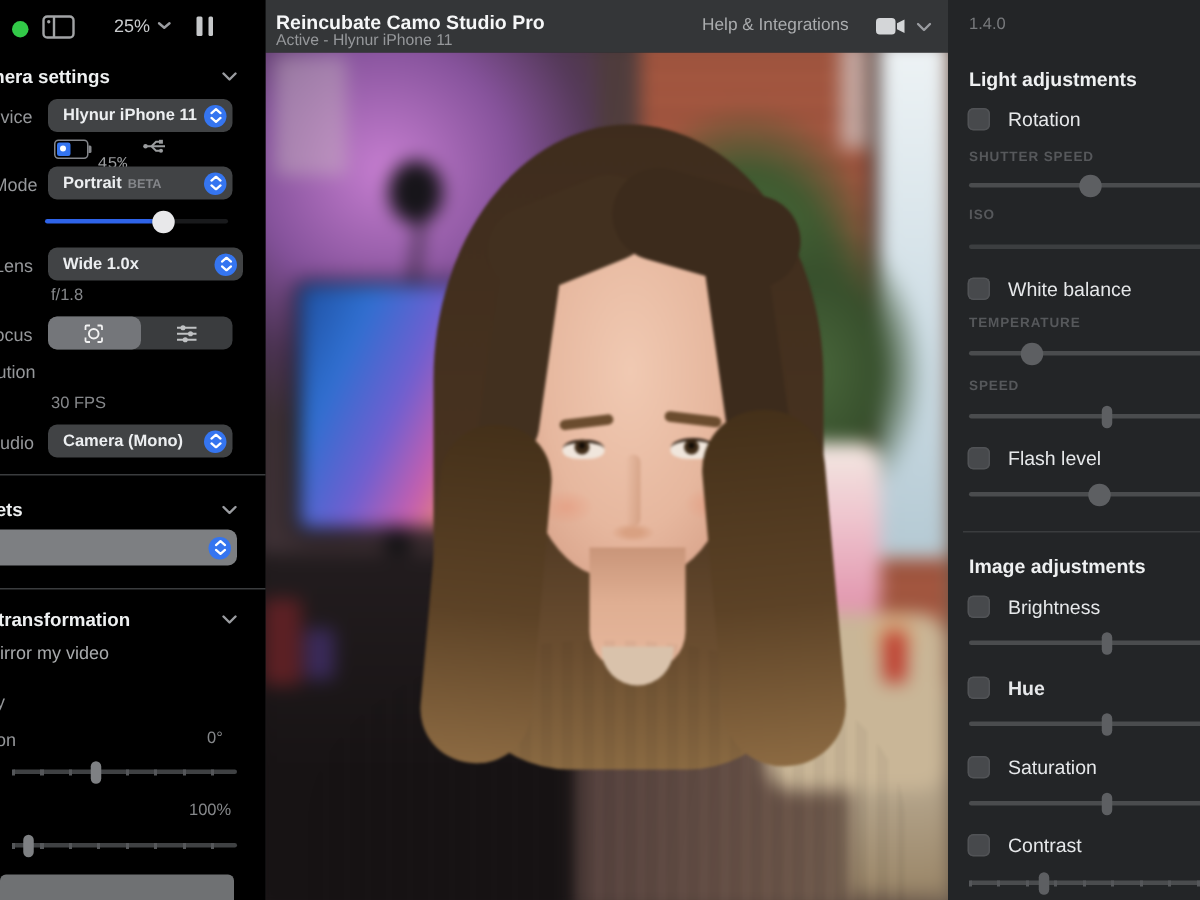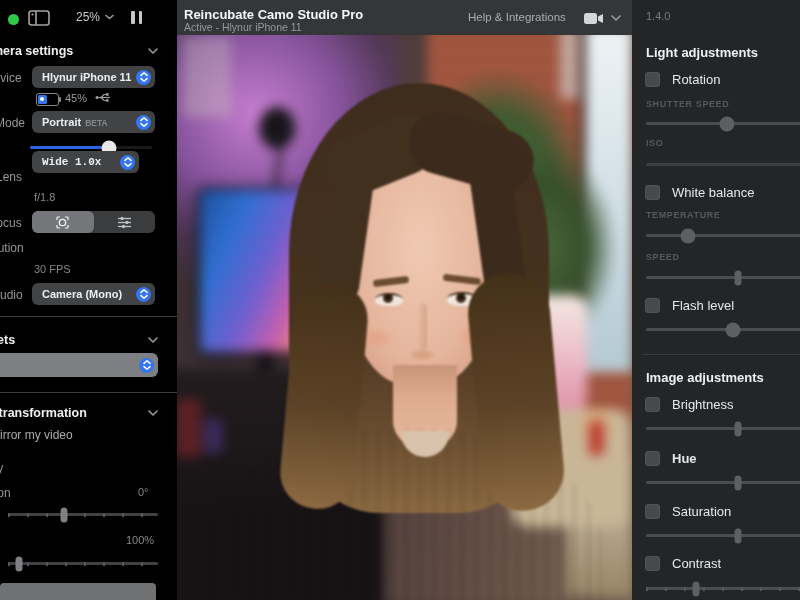--- a/index.html
+++ b/index.html
@@ -83,21 +83,21 @@
             <polyline points="1,6.6 4,9.2 7,6.6" fill="none" stroke="#fff" stroke-width="1.5" stroke-linecap="round" stroke-linejoin="round"></polyline>
           </svg>
       </span>
     </div>
 
     <div class="abs" style="left:36px;top:93px;width:21px;height:11px;border:1px solid #84868a;border-radius:3px;">
       <div style="position:absolute;left:1px;top:1px;bottom:1px;width:45%;background:#3575f0;border-radius:1.5px;"></div>
       <div style="position:absolute;right:-3px;top:3px;width:2px;height:5px;background:#84868a;border-radius:0 1px 1px 0;"></div>
       <div style="position:absolute;left:3px;top:2.5px;width:4px;height:4px;background:#fff;border-radius:50%;"></div>
     </div>
-    <div class="sub" style="left:65px;top:92px;color:#9a9c9e;">45%</div>
+    <div class="sub" style="left:65px;top:104px;color:#9a9c9e;font-family:Liberation Mono, monospace;">45%</div>
     <svg class="abs" style="left:95px;top:92px;" width="16" height="11" viewBox="0 0 16 11">
       <line x1="1" y1="5.5" x2="15" y2="5.5" stroke="#9a9c9e" stroke-width="1.2"></line>
       <circle cx="2" cy="5.5" r="1.5" fill="#9a9c9e"></circle>
       <path d="M6 5.5 L9 2.5 H11" fill="none" stroke="#9a9c9e" stroke-width="1.2"></path>
       <path d="M6 5.5 L9 8.5 H11" fill="none" stroke="#9a9c9e" stroke-width="1.2"></path>
       <rect x="11" y="1.2" width="2.6" height="2.6" fill="#9a9c9e"></rect>
       <circle cx="12.3" cy="8.5" r="1.4" fill="#9a9c9e"></circle>
     </svg>
 
     <div class="lbl" style="left:-5px;top:116px;">Mode</div>
@@ -112,21 +112,21 @@
             <polyline points="1,6.6 4,9.2 7,6.6" fill="none" stroke="#fff" stroke-width="1.5" stroke-linecap="round" stroke-linejoin="round"></polyline>
           </svg>
       </span>
     </div>
 
     <div class="sl blue" style="left: 30px; top: 146px; width: 122px; --pct: 65%;">
       <div class="knob white" style="--pct: inherit; left: 65%;"></div>
     </div>
 
     <div class="lbl" style="left:-4px;top:170px;">Lens</div>
-    <div class="dd" style="left:32px;top:151px;width:107px;font-family:Liberation Mono, monospace;">
+    <div class="dd" style="left:32px;top:165px;width:130px;">
       <span>Wide 1.0x</span>
       <span class="stepper">
         <svg width="8" height="10" viewBox="0 0 8 10">
             <polyline points="1,3.4 4,0.8 7,3.4" fill="none" stroke="#fff" stroke-width="1.5" stroke-linecap="round" stroke-linejoin="round"></polyline>
             <polyline points="1,6.6 4,9.2 7,6.6" fill="none" stroke="#fff" stroke-width="1.5" stroke-linecap="round" stroke-linejoin="round"></polyline>
           </svg>
       </span>
     </div>
     <div class="sub" style="left:34px;top:191px;">f/1.8</div>
 

